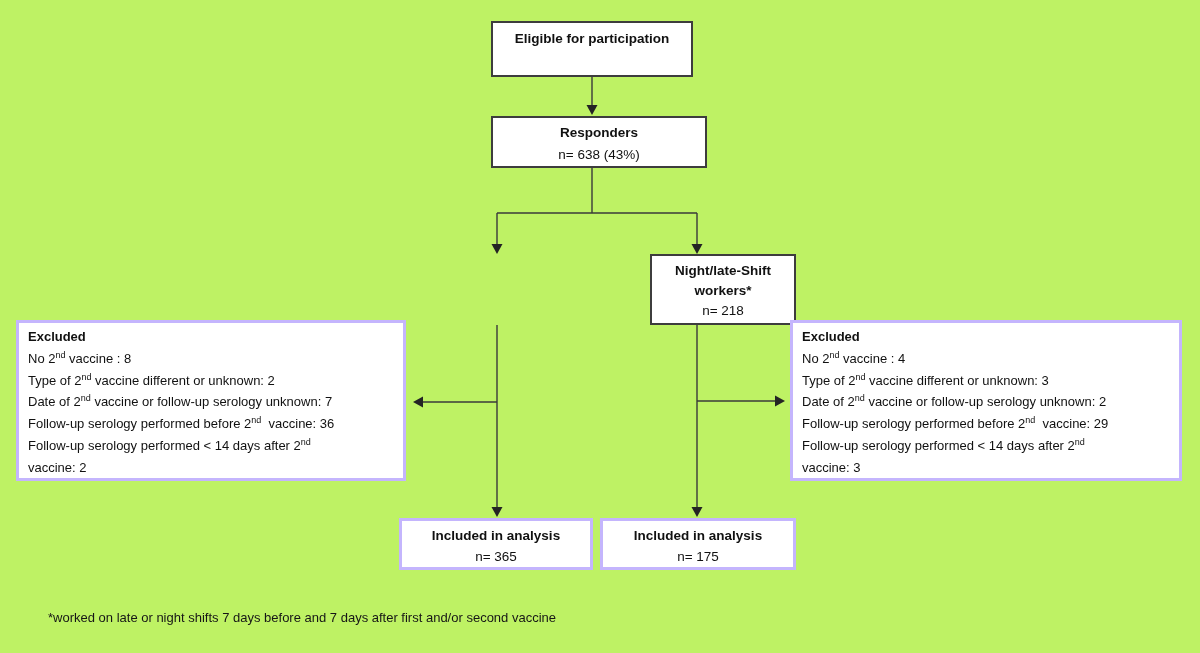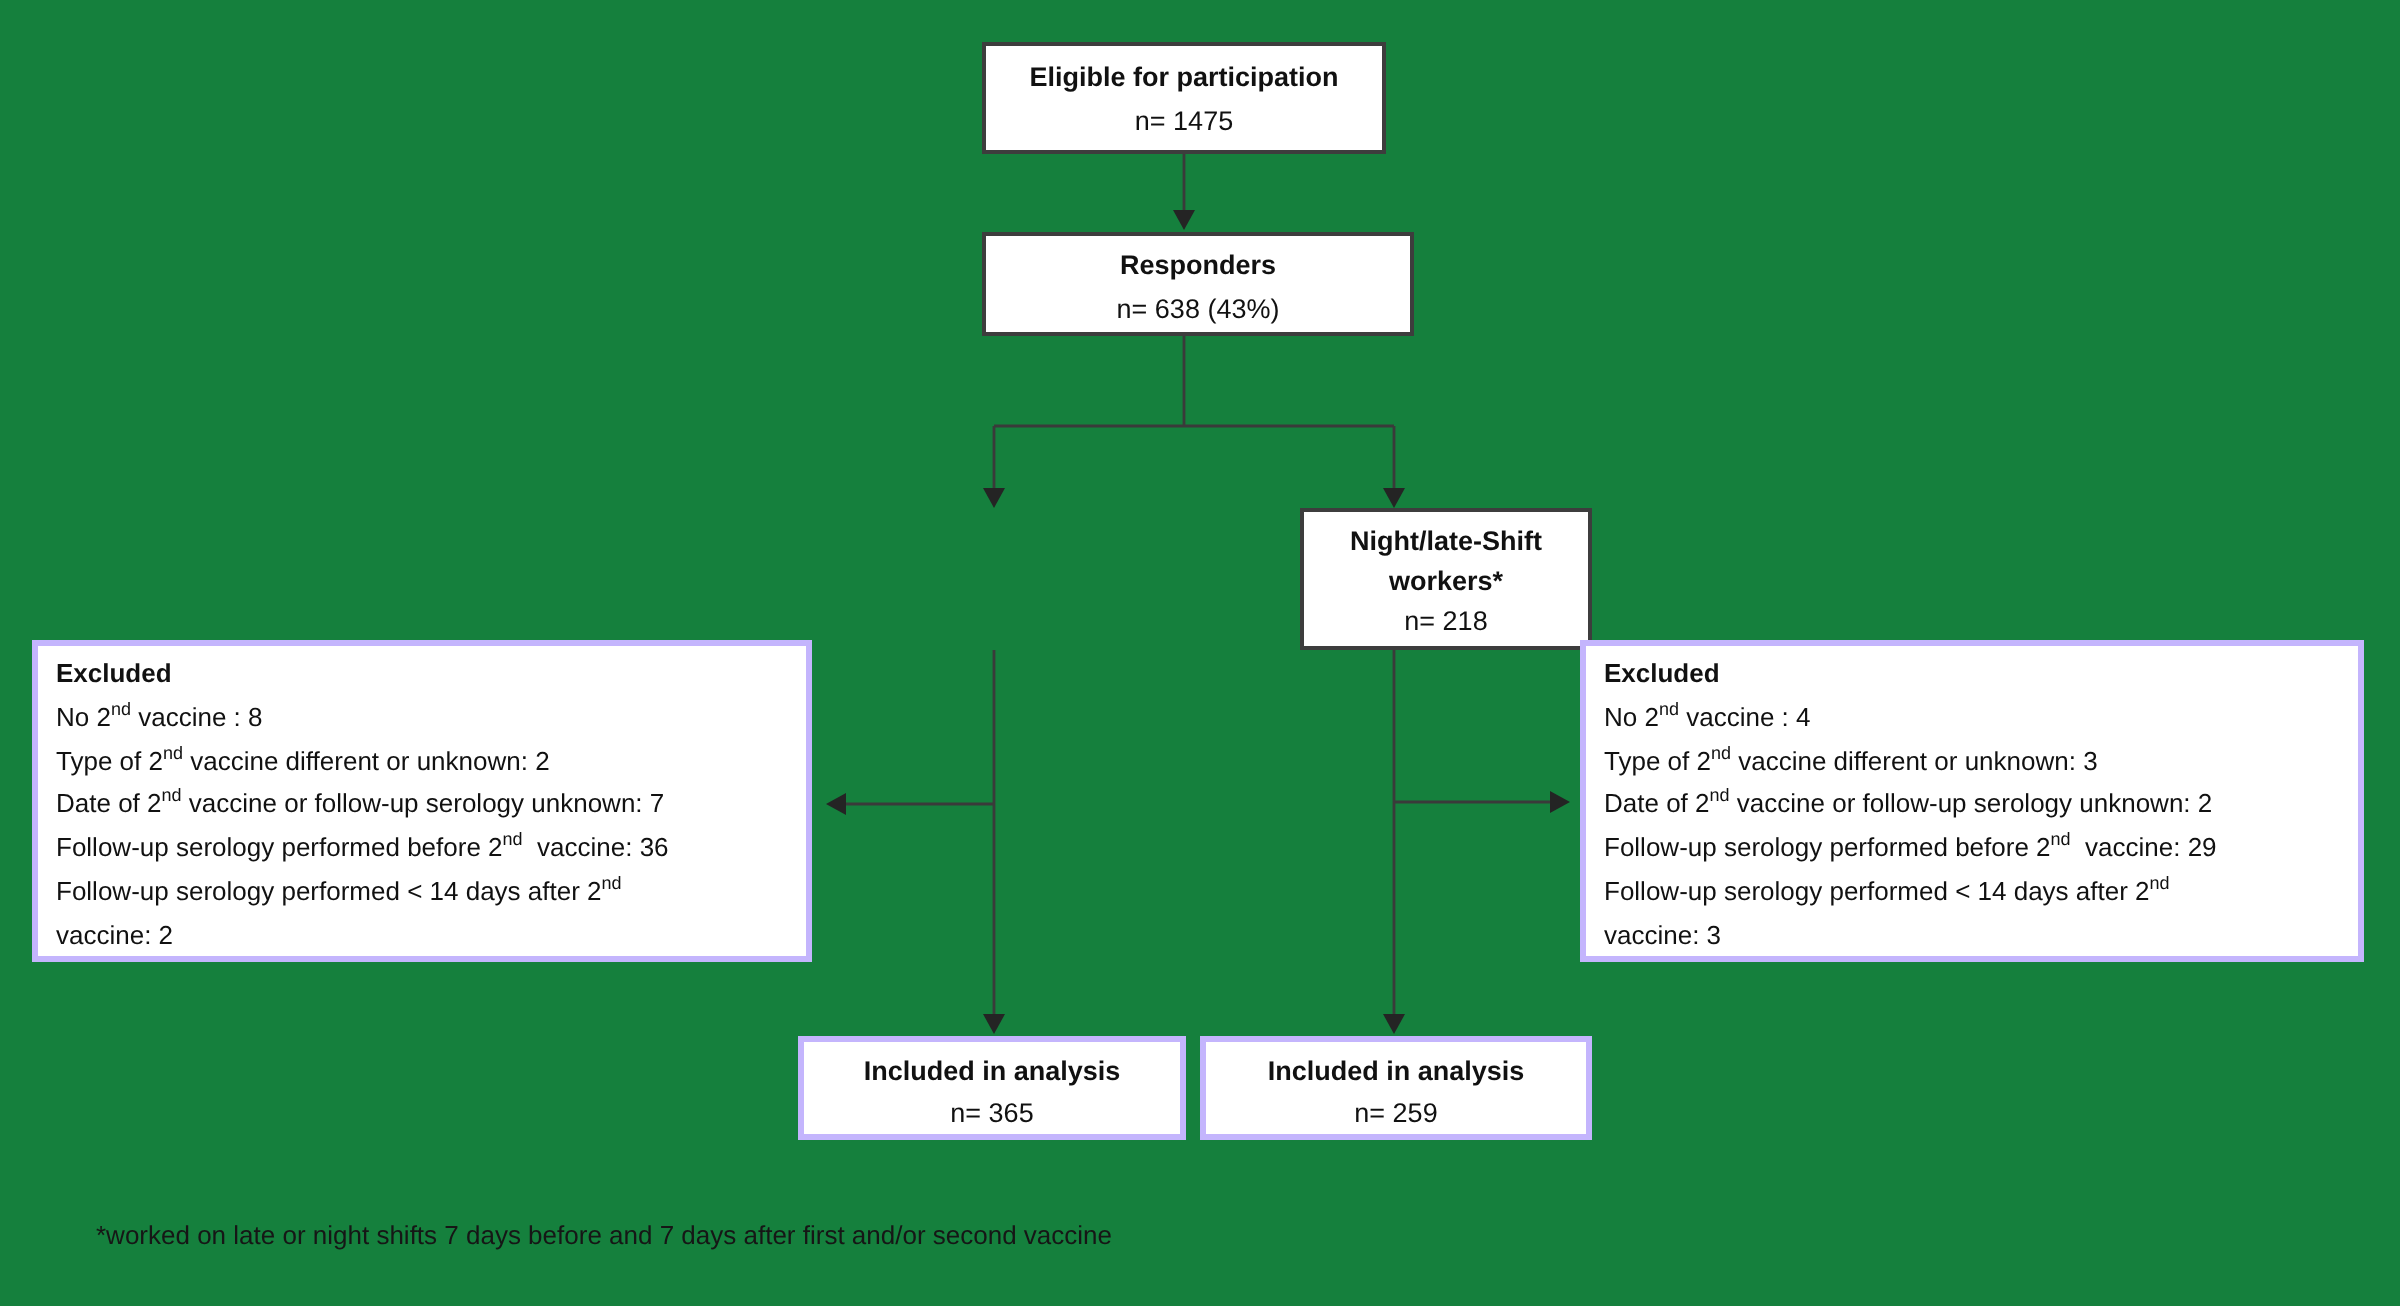--- a/index.html
+++ b/index.html
@@ -1,20 +1,20 @@
 <!DOCTYPE html>
 <html><head>
 <meta charset="utf-8">
 <style>
   html, body { margin: 0; padding: 0; background: #ffffff; }
   .canvas {
     position: relative;
     width: 1200px;
     height: 653px;
-    background: #15803d;
+    background: #bef264;
     font-family: "Liberation Sans", sans-serif;
     color: #111111;
     overflow: hidden;
   }
   .connectors {
     position: absolute;
     left: 0; top: 0;
     width: 1200px; height: 653px;
     pointer-events: none;
   }
@@ -78,21 +78,20 @@
 
     <path d="M497 402 H423"></path>
     <polygon points="423,396.5 423,407.5 413,402"></polygon>
 
     <path d="M697 401 H775"></path>
     <polygon points="775,395.5 775,406.5 785,401"></polygon>
   </svg>
 
   <div class="box strong node-top" style="left:491px; top:21px; width:202px; height:56px;">
     <div class="box-title">Eligible for participation</div>
-    <div>n= 1475</div>
   </div>
 
   <div class="box strong node-top" style="left:491px; top:116px; width:216px; height:52px; padding-top:4px;">
     <div class="box-title">Responders</div>
     <div>n= 638 (43%)</div>
   </div>
 
 
   <div class="box strong node-mid" style="left:625px; top:254px; width:146px; height:71px;margin-left:25px;">
     <div class="box-title">Night/late-Shift workers*</div>
@@ -119,18 +118,18 @@
     <div class="x-line"><span>vaccine: 3</span></div>
   </div>
 
   <div class="box node-bottom" style="left:399px; top:518px; width:194px; height:52px;">
     <div class="box-title">Included in analysis</div>
     <div>n= 365</div>
   </div>
 
   <div class="box node-bottom" style="left:600px; top:518px; width:196px; height:52px;">
     <div class="box-title">Included in analysis</div>
-    <div>n= 259</div>
+    <div>n= 175</div>
   </div>
 
   <div class="footnote">*worked on late or night shifts 7 days before and 7 days after first and/or second vaccine</div>
 
 </div>
 
 </body></html>

